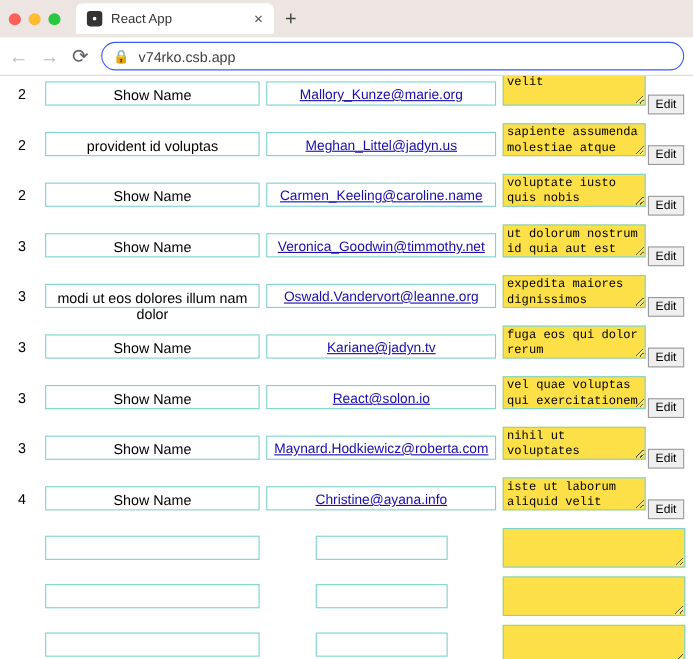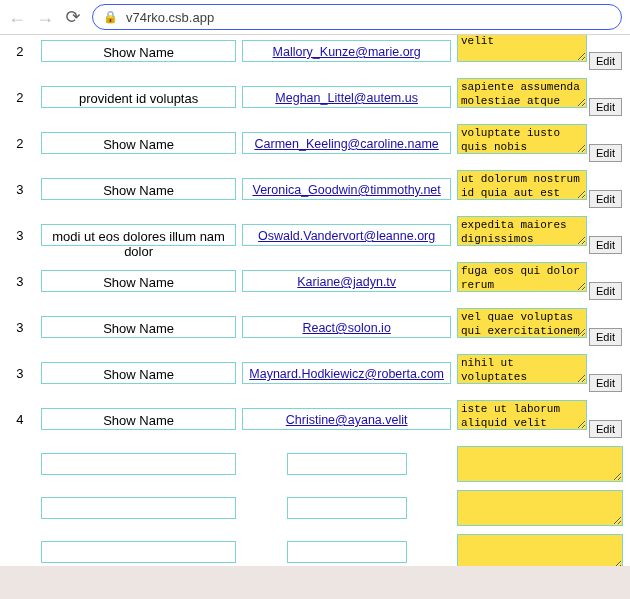--- a/index.html
+++ b/index.html
@@ -188,20 +188,37 @@
   
   tr.empty .col-email .cell-box {
     width: 120px;
     margin: 0 auto;
   }
 </style>
 </head>
 <body>
 
 <div class="chrome">
+  <div class="tab-strip">
+    <div class="win-btns">
+      <div class="win-btn wb-red"></div>
+      <div class="win-btn wb-yellow"></div>
+      <div class="win-btn wb-green"></div>
+    </div>
+    <div class="tab">
+      <span class="favicon">
+        <svg viewBox="0 0 24 24">
+            <circle cx="12" cy="12" r="4"></circle>
+          </svg>
+      </span>
+      <span>React App</span>
+      <span class="close">×</span>
+    </div>
+    <span class="new-tab">+</span>
+  </div>
 
   <div class="toolbar">
     <span class="nav-icon">←</span>
     <span class="nav-icon">→</span>
     <span class="nav-icon active">⟳</span>
     <div class="addr">
       <span class="lock">🔒</span>
       <span class="addr-text">v74rko.csb.app</span>
     </div>
   </div>
@@ -239,21 +256,21 @@
           </tr>
           <tr>
     <td class="col-id"><span>2</span></td>
     <td class="col-name">
       <div class="cell-box">
                 <span>provident id voluptas</span>
               </div>
     </td>
     <td class="col-email">
       <div class="cell-box">
-        <a href="#" class="email-link">Meghan_Littel@autem.us</a>
+        <a href="#" class="email-link">Meghan_Littel@jadyn.us</a>
       </div>
     </td>
     <td class="col-body" colspan="2">
       <div class="body-wrap">
         <textarea class="body-area" style="">sapiente assumenda molestiae atque</textarea>
         <button class="edit-btn">Edit</button>
       </div>
     </td>
           </tr>
           <tr>
@@ -372,21 +389,21 @@
           </tr>
           <tr>
     <td class="col-id"><span>4</span></td>
     <td class="col-name">
       <div class="cell-box">
                 <span>Show Name</span>
               </div>
     </td>
     <td class="col-email">
       <div class="cell-box">
-        <a href="#" class="email-link">Christine@ayana.velit</a>
+        <a href="#" class="email-link">Christine@ayana.info</a>
       </div>
     </td>
     <td class="col-body" colspan="2">
       <div class="body-wrap">
         <textarea class="body-area" style="">iste ut laborum aliquid velit facere</textarea>
         <button class="edit-btn">Edit</button>
       </div>
     </td>
           </tr>
           <tr class="empty">

